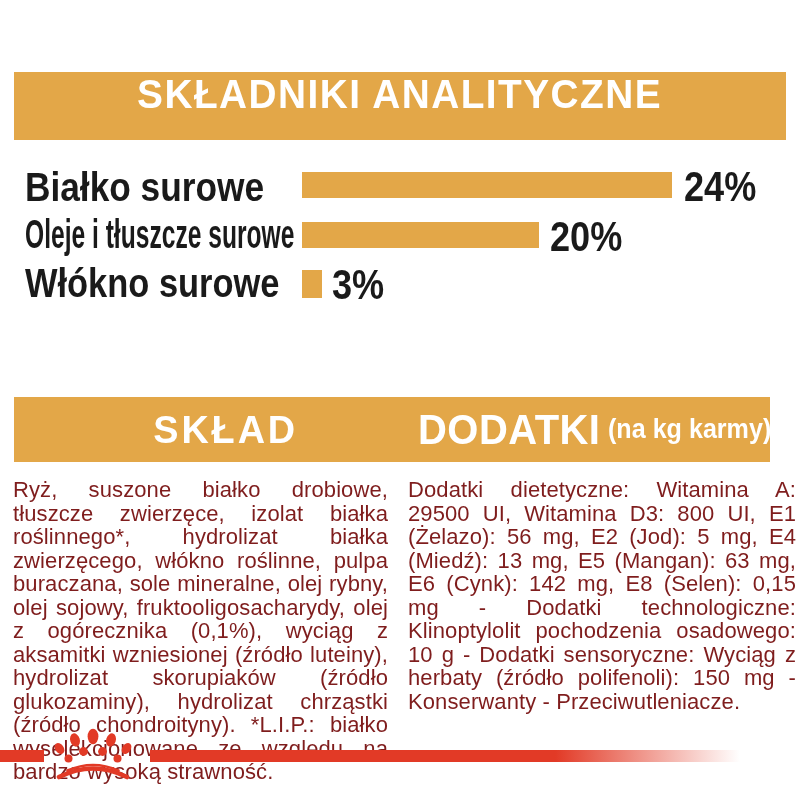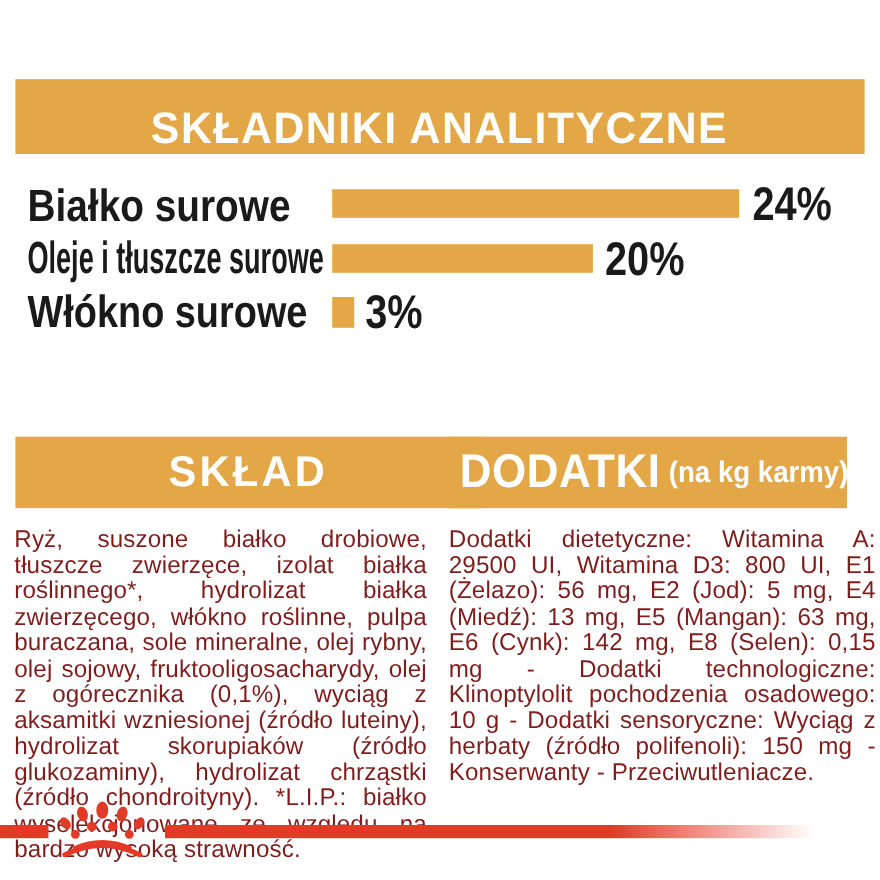--- a/index.html
+++ b/index.html
@@ -3,21 +3,21 @@
 <meta charset="utf-8">
 <style>
   html,body{margin:0;padding:0;background:#ffffff;}
   .canvas{
     position:relative;width:800px;height:800px;background:#ffffff;overflow:hidden;
     font-family:"Liberation Sans","DejaVu Sans",sans-serif;
   }
   
   .banner-main{
     position:absolute;left:14px;top:72px;width:772px;height:68px;
-    background:#E3A748;display:flex;align-items:flex-end;justify-content:center;
+    background:#E3A748;display:flex;align-items:flex-start;justify-content:center;
   }
   .banner-main span{
     color:#ffffff;font-weight:bold;font-size:40px;letter-spacing:1.5px;
     transform:scaleX(0.97);white-space:nowrap;
   }
   .cat-label{
     position:absolute;left:25px;color:#1a1a1a;font-weight:bold;font-size:41px;
     transform-origin:left center;white-space:nowrap;line-height:1;
   }
   .cat-0{top:167px;transform:scaleX(0.86);}

